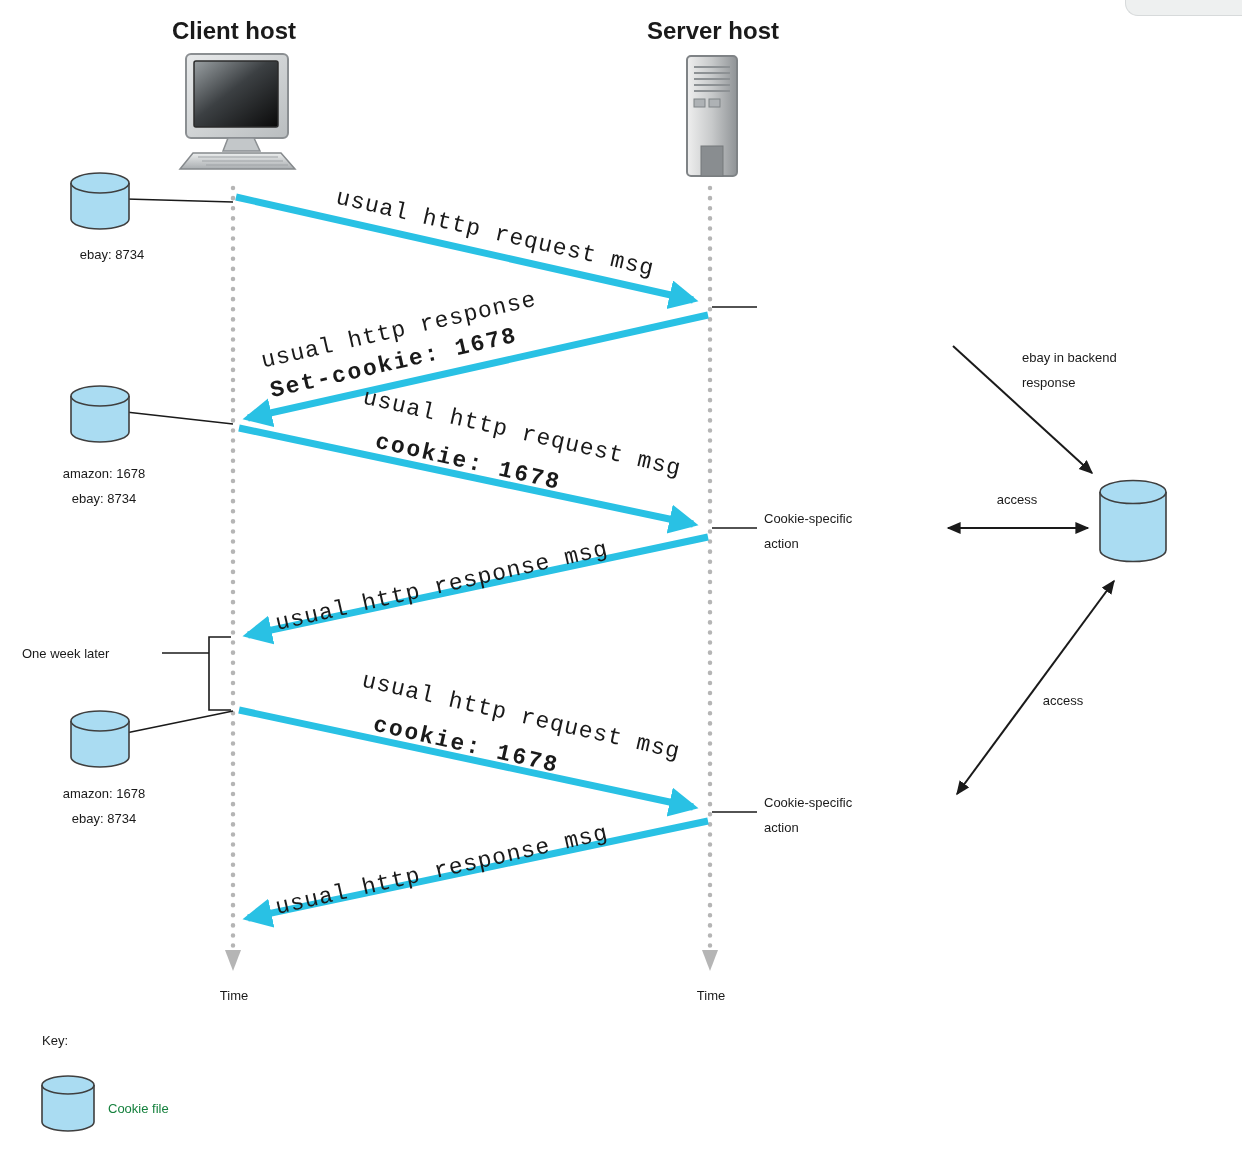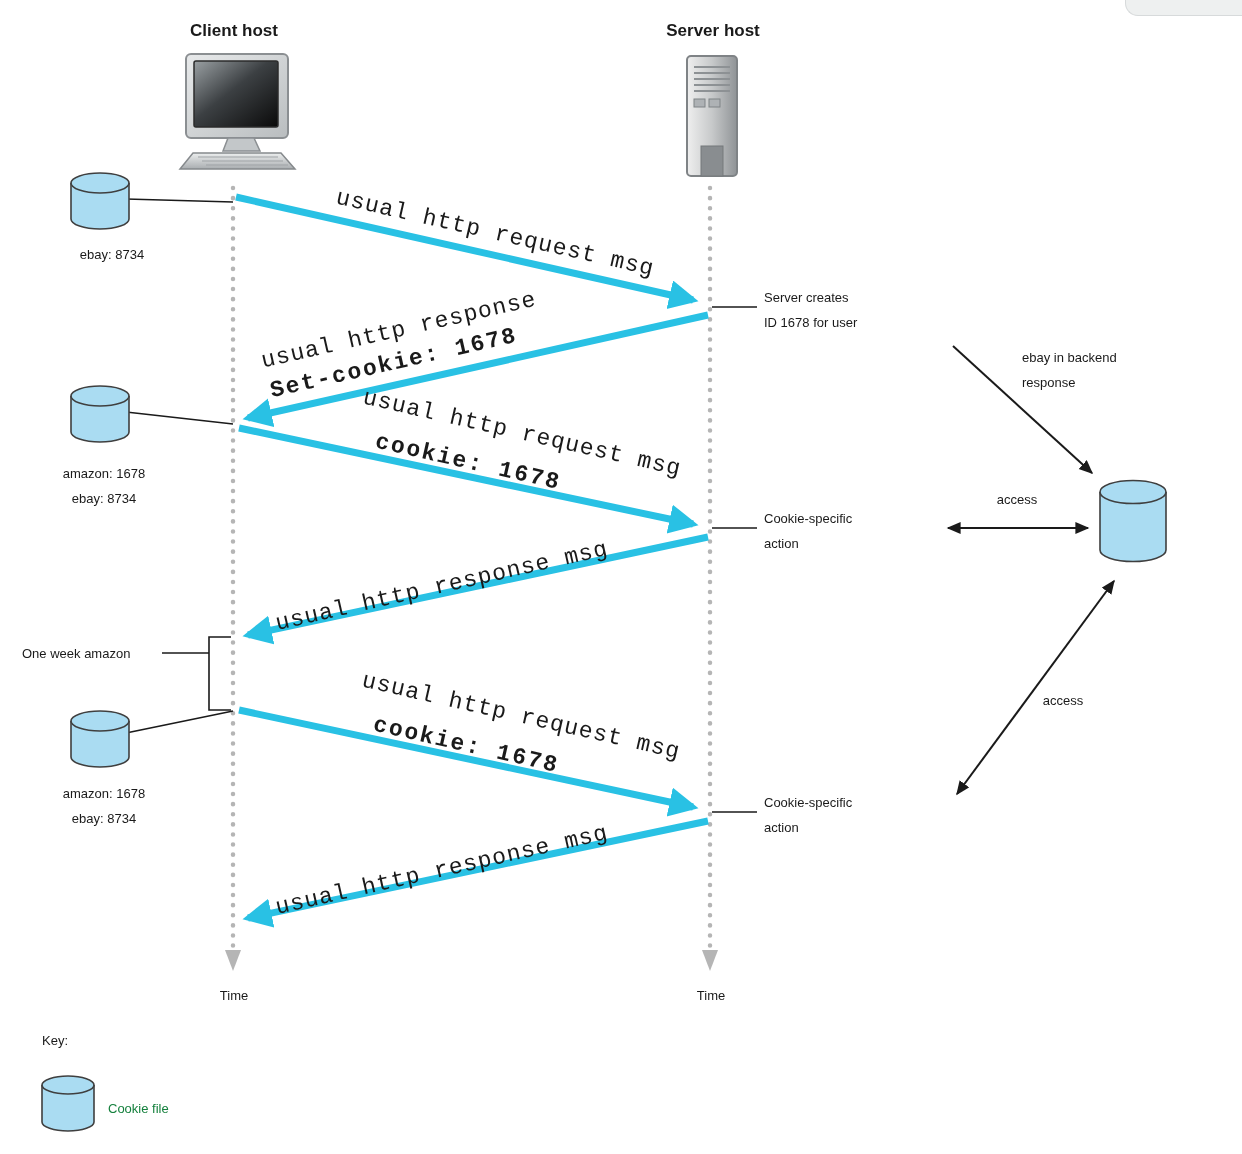--- a/index.html
+++ b/index.html
@@ -8,21 +8,21 @@
     font-family:"Liberation Sans",sans-serif;color:#1a1a1a;
   }
   .layer{position:absolute;left:0;top:0;width:1242px;height:1154px;}
   .corner-card{
     position:absolute;top:0;right:0;width:116px;height:15px;
     background:#eef0f0;border:1px solid #d7dadb;border-top:none;border-right:none;
     border-bottom-left-radius:13px;
   }
   .lbl{position:absolute;font-size:13px;line-height:25px;white-space:nowrap;color:#1a1a1a;}
   .lbl span{display:block;}
-  .host{font-weight:bold;font-size:17px;}
+  .host{font-weight:bold;font-size:24px;}
   .center{transform:translate(-50%,-50%);text-align:center;}
   .mono{font-family:"Liberation Mono","DejaVu Sans Mono",monospace;font-size:23px;letter-spacing:1px;}
   .monobold{font-family:"Liberation Mono","DejaVu Sans Mono",monospace;font-size:23px;font-weight:bold;letter-spacing:2px;}
   .rotR{transform:translate(-50%,-50%) rotate(12.8deg);text-align:center;}
   .rotL{transform:translate(-50%,-50%) rotate(-12.8deg);text-align:center;}
 </style>
 </head>
 <body>
 
 <div class="stage">
@@ -146,39 +146,35 @@
   <div class="lbl center" style="left:112px;top:254px;">ebay: 8734</div>
   <div class="lbl center" style="left:104px;top:486px;">
     <span>amazon: 1678</span>
     <span>ebay: 8734</span>
   </div>
   <div class="lbl center" style="left:104px;top:806px;">
     <span>amazon: 1678</span>
     <span>ebay: 8734</span>
   </div>
 
-  <div class="lbl" style="left:764px;top:285px;">
-    <span>Server creates</span>
-    <span>ID 1678 for user</span>
-  </div>
   <div class="lbl" style="left:1022px;top:345px;">
     <span>ebay in backend</span>
     <span>response</span>
   </div>
   <div class="lbl" style="left:764px;top:506px;">
     <span>Cookie-specific</span>
     <span>action</span>
   </div>
   <div class="lbl" style="left:764px;top:790px;">
     <span>Cookie-specific</span>
     <span>action</span>
   </div>
   <div class="lbl center" style="left:1017px;top:499px;">access</div>
   <div class="lbl center" style="left:1063px;top:700px;">access</div>
-  <div class="lbl" style="left:22px;top:641px;">One week amazon</div>
+  <div class="lbl" style="left:22px;top:641px;">One week later</div>
 
   <div class="lbl center" style="left:234px;top:995px;">Time</div>
   <div class="lbl center" style="left:711px;top:995px;">Time</div>
 
   <div class="lbl" style="left:26px;top:1028px;margin-left:16px;">Key:</div>
   <div class="lbl" style="left:108px;top:1096px;color:#15803d;">Cookie file</div>
 
 </div>
 
 </body></html>

